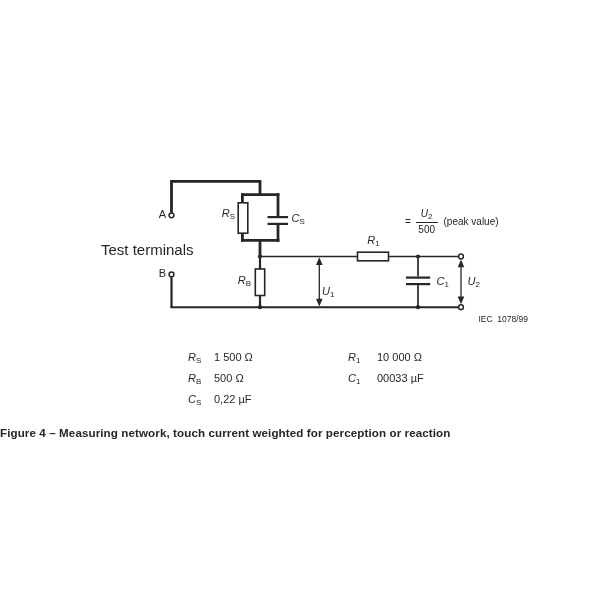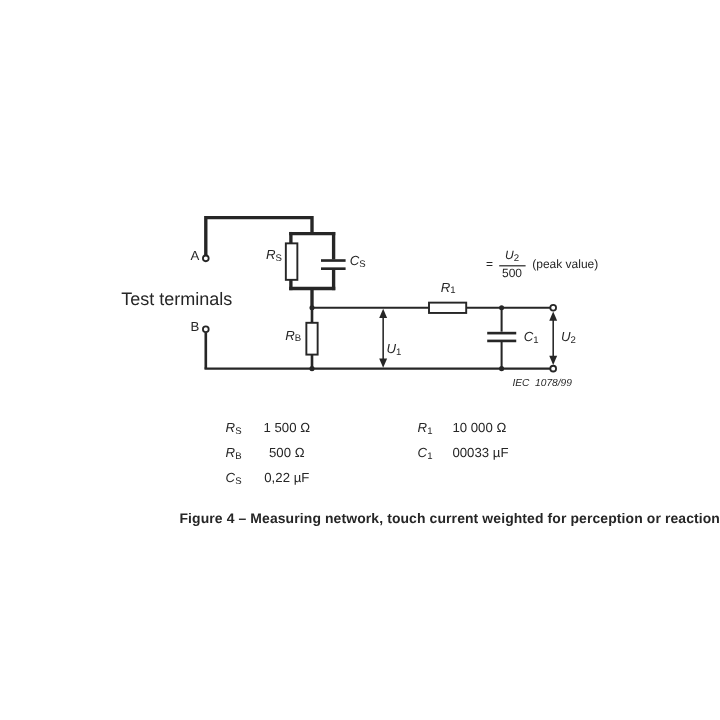--- a/index.html
+++ b/index.html
@@ -39,35 +39,36 @@
     font-size:10px;line-height:11px;
     white-space:nowrap;
   }
   .formula .eq{margin-right:5px;}
   .frac{display:inline-flex;flex-direction:column;align-items:center;margin-right:6px;}
   .frac .num{padding:0 5px 1px 5px;border-bottom:1.2px solid #262626;}
   .frac .den{padding-top:1px;}
   .iec-ref{
     position:absolute;
     left:427px;top:314px;width:101px;
-    font-size:8.5px;font-style:italic;line-height:10px;
+    text-align:right;
+    font-size:8.5px;line-height:10px;
     white-space:pre;
   }
   .vtable{position:absolute;top:347px;font-size:11px;}
   .vtable .vrow{display:flex;line-height:21px;height:21px;}
   .vtable-left{left:188px;width:76px;}
   .vtable-left .vlabel{width:26px;}
-  .vtable-left .vvalue{flex:1;text-align:center;}
+  .vtable-left .vvalue{flex:1;text-align:left;}
   .vtable-right{left:348px;width:90px;}
   .vtable-right .vlabel{width:29px;}
   .vtable-right .vvalue{flex:1;text-align:left;}
   .caption{
     position:absolute;
     left:0;right:0;top:426px;
-    text-align:right;
+    text-align:left;
     font-size:11.6px;font-weight:bold;
     letter-spacing:0.1px;
     white-space:nowrap;
   }
   .ra{text-align:right;}
   .ca{text-align:center;}
 </style>
 </head>
 <body>
 

